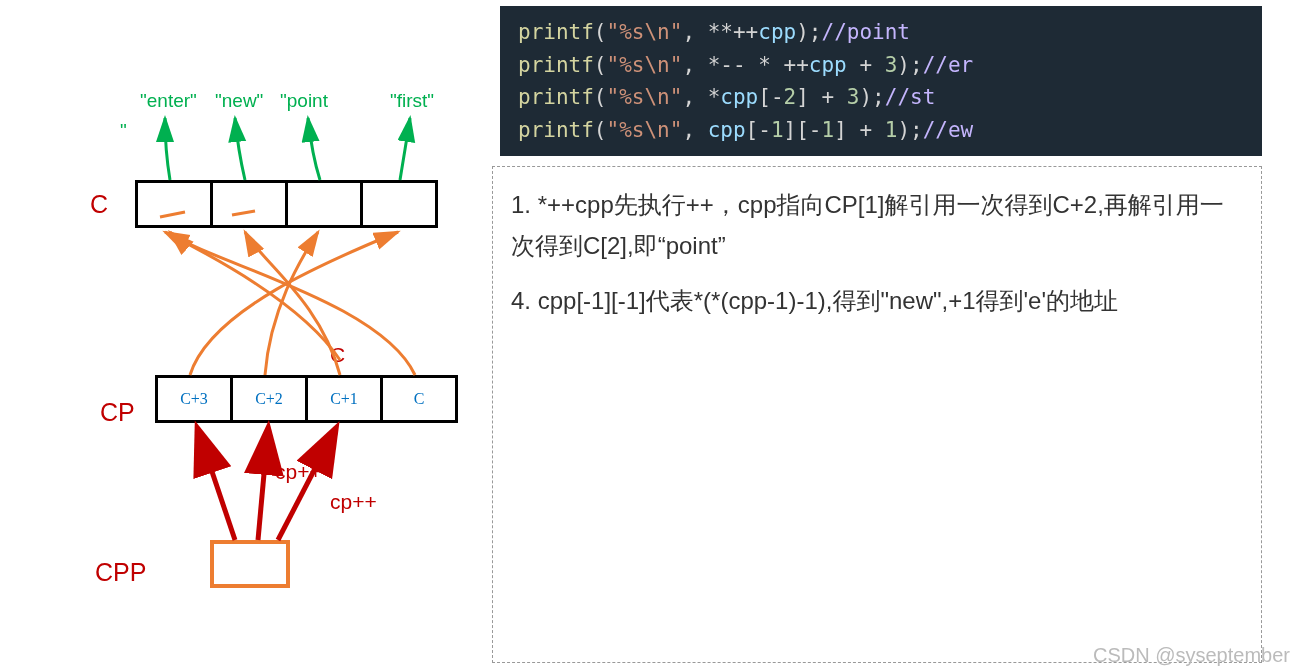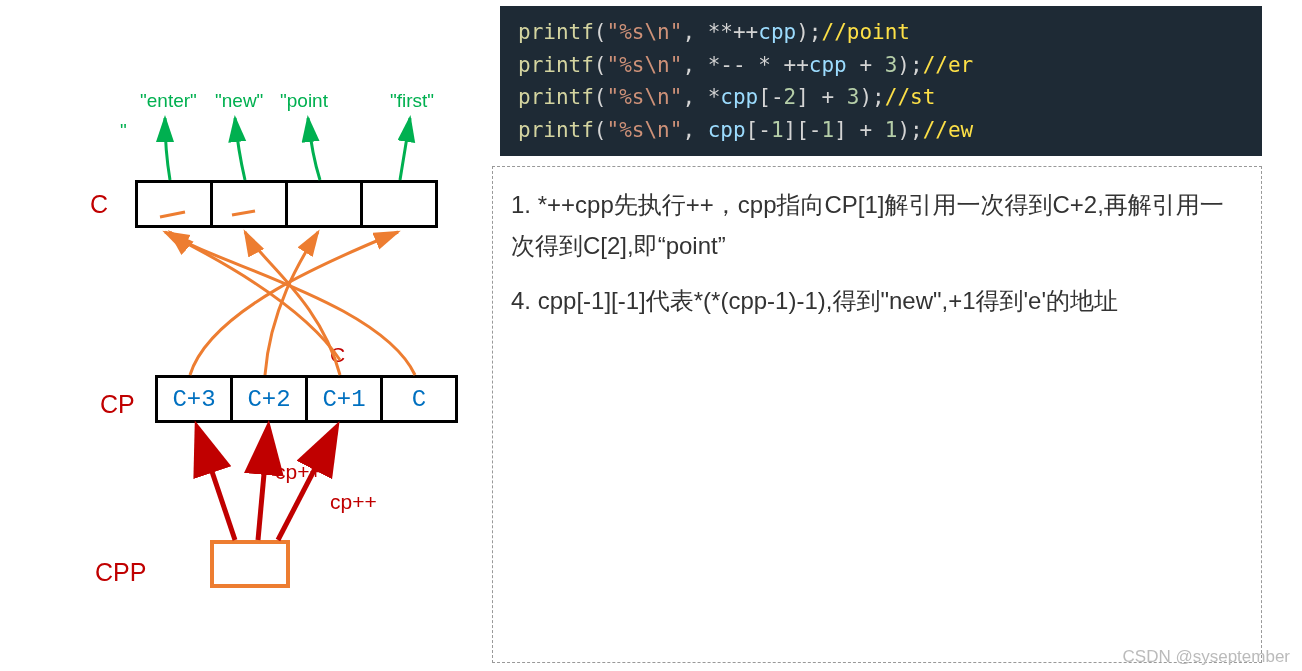--- a/index.html
+++ b/index.html
@@ -10,43 +10,43 @@
   .right-panel { width: 812px; height: 100%; display: flex; flex-direction: column; }
   
   
   .code-block { background: #1e2a35; color: #ddd; font-family: "Consolas", monospace; font-size: 21px; padding: 10px 18px; margin: 6px 40px 6px 10px; line-height: 1.55; }
   .code-line { white-space: pre; }
   .fn { color: #d4d4a0; text-align: right; }
   .str { color: #ce9178; }
   .op { color: #d4d4d4; }
   .var { color: #9cdcfe; }
   .num { color: #b5cea8; }
-  .comment { color: #fde047; }
+  .comment { color: #c4b5fd; }
   .punct { color: #d4d4d4; }
   
   
   .explain-box { border: 1px dashed #999; margin: 4px 40px 8px 2px; padding: 18px 20px 18px 18px; font-size: 24px; line-height: 1.7; color: #333; flex: 1; }
   .explain-item { margin-bottom: 14px; }
   
   
   .diagram { position: relative; width: 100%; height: 100%; }
   
   .string-label { position: absolute; color: #00B050; font-size: 19px; font-family: Arial; }
   
   .box-row { position: absolute; display: flex; }
-  .box { border: 3px solid #000; width: 78px; height: 48px; background: #fff; display: flex; align-items: center; justify-content: center; font-size: 24px; color: #0070c0; font-family: Liberation Mono, monospace; margin-right: -3px; }
+  .box { border: 3px solid #000; width: 78px; height: 48px; background: #fff; display: flex; align-items: center; justify-content: center; font-size: 16px; color: #0070c0; font-family: Liberation Serif, serif; margin-right: -3px; }
   .box.empty { }
   
   .row-label { position: absolute; color: #c00000; font-size: 25px; font-weight: 500; font-family: Arial; }
   
   .cpp-box { position: absolute; border: 4px solid #ed7d31; width: 80px; height: 48px; background: #fff; }
   
   .cp-annot { position: absolute; color: #c00000; font-size: 21px; font-family: Arial; }
   
-  .watermark { position: absolute; bottom: 4px; right: 12px; color: #bbb; font-size: 17px; font-family: Arial; }
+  .watermark { position: absolute; bottom: 4px; right: 12px; color: #bbb; font-size: 20px; font-family: Arial; }
   
   svg.arrows { position: absolute; top: 0; left: 0; width: 100%; height: 100%; pointer-events: none; }
 </style>
 </head>
 <body>
 
 <div class="container">
   <div class="left-panel">
     <div class="diagram">
 
@@ -57,21 +57,21 @@
       <div class="string-label" style="left:120px; top:120px;">"</div>
 
       <div class="row-label" style="left:90px; top:190px;">C</div>
       <div class="box-row" style="left:135px; top:180px;">
         <div class="box empty"></div>
         <div class="box empty"></div>
         <div class="box empty"></div>
         <div class="box empty"></div>
       </div>
 
-      <div class="row-label" style="left:100px; top:390px;">CP</div>
+      <div class="row-label" style="left:100px; top:398px;">CP</div>
       <div class="box-row" style="left:155px; top:375px;">
         <div class="box">C+3</div>
         <div class="box">C+2</div>
         <div class="box">C+1</div>
         <div class="box">C</div>
       </div>
       <div class="cp-annot" style="left:330px; top:343px;">C</div>
 
       <div class="row-label" style="left:95px; top:558px;">CPP</div>
       <div class="cpp-box" style="left:210px; top:540px;"></div>

